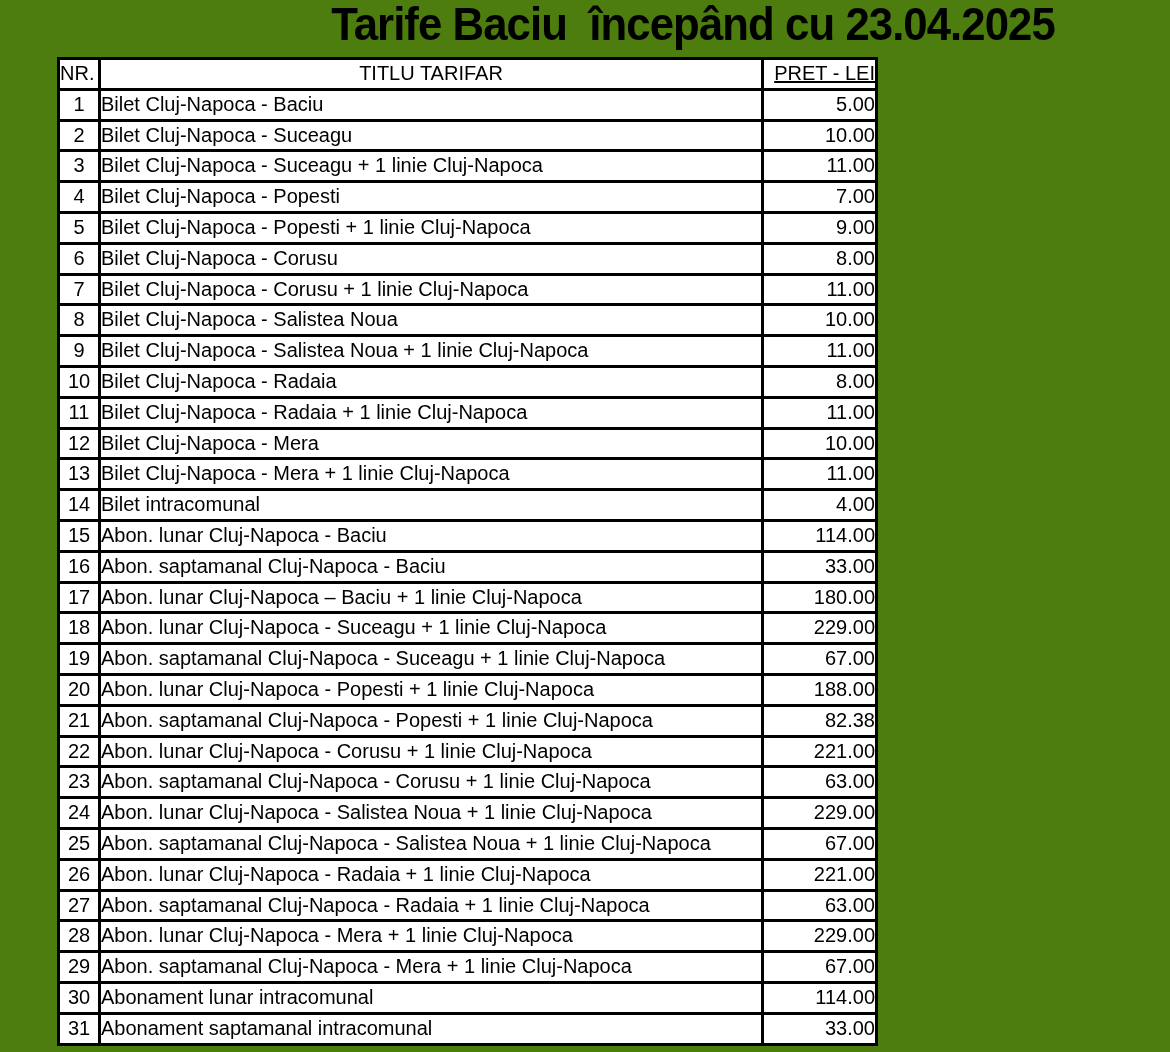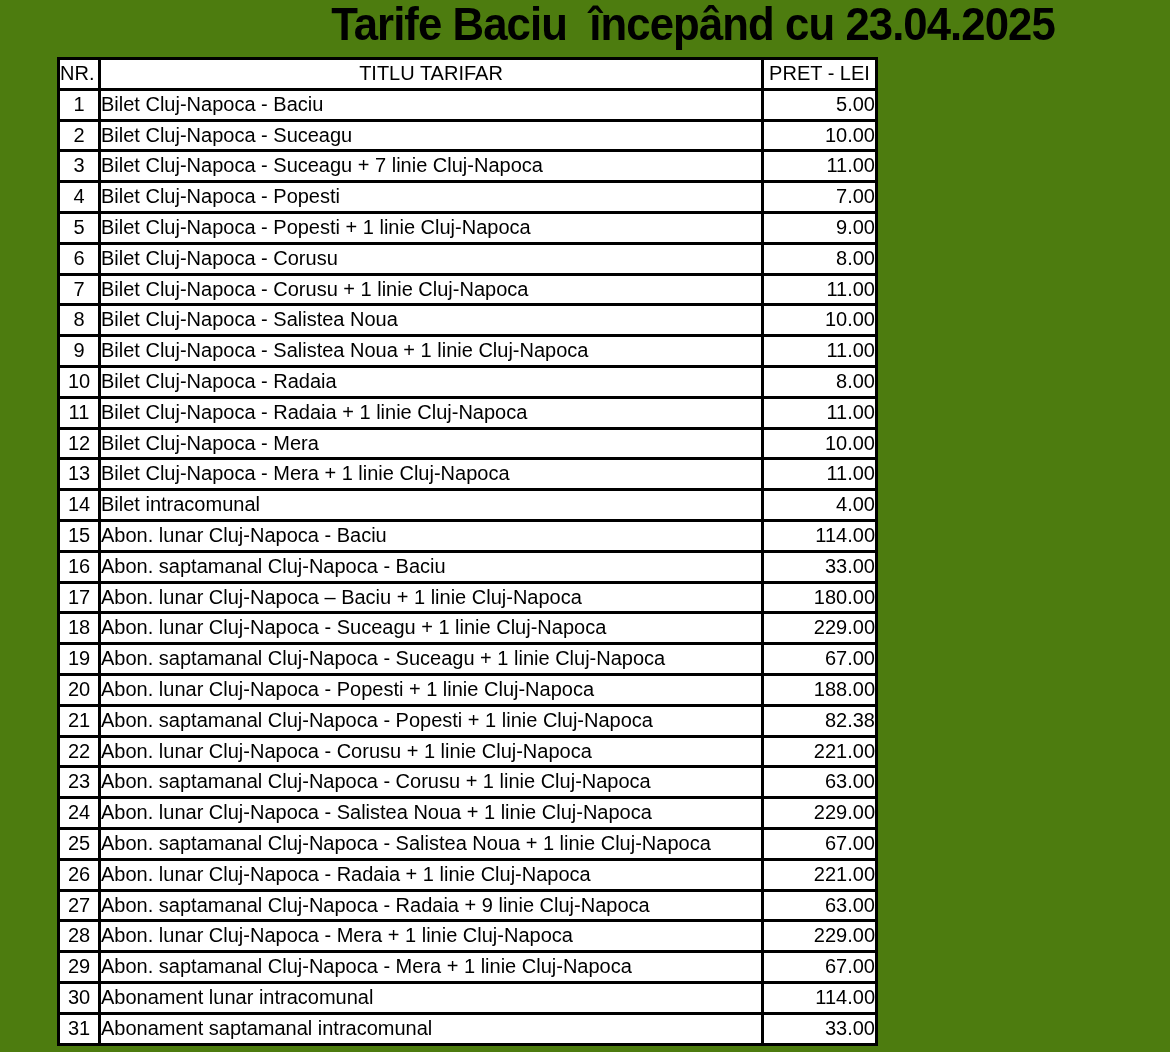--- a/index.html
+++ b/index.html
@@ -52,21 +52,21 @@
     font-weight: normal;
     line-height: 27.8px;
     height: 27.8px;
     padding: 0;
     overflow: hidden;
     white-space: nowrap;
     vertical-align: middle;
   }
   .th-nr    { text-align: left; padding-left: 2px; }
   .th-titlu { text-align: center; padding-left: 5px; }
-  .th-pret  { text-align: center; padding-left: 4px; }
+  .th-pret  { text-align: right; padding-left: 4px; text-decoration: underline; }
   .td-nr    { text-align: center; }
   .td-titlu { text-align: left;  padding-left: 5px; margin-top: 32px; }
   .td-pret  { text-align: right; padding-right: 5px; }
 </style>
 </head>
 <body>
 
 <div class="page">
 
   <div class="page-title">Tarife Baciu  începând cu 23.04.2025</div>
@@ -93,21 +93,21 @@
         </tr>
 
         <tr>
           <td class="td-nr">2</td>
           <td class="td-titlu">Bilet Cluj-Napoca - Suceagu</td>
           <td class="td-pret">10.00</td>
         </tr>
 
         <tr>
           <td class="td-nr">3</td>
-          <td class="td-titlu">Bilet Cluj-Napoca - Suceagu + 7 linie Cluj-Napoca</td>
+          <td class="td-titlu">Bilet Cluj-Napoca - Suceagu + 1 linie Cluj-Napoca</td>
           <td class="td-pret">11.00</td>
         </tr>
 
         <tr>
           <td class="td-nr">4</td>
           <td class="td-titlu">Bilet Cluj-Napoca - Popesti</td>
           <td class="td-pret">7.00</td>
         </tr>
 
         <tr>
@@ -237,21 +237,21 @@
         </tr>
 
         <tr>
           <td class="td-nr">26</td>
           <td class="td-titlu">Abon. lunar Cluj-Napoca - Radaia + 1 linie Cluj-Napoca</td>
           <td class="td-pret">221.00</td>
         </tr>
 
         <tr>
           <td class="td-nr">27</td>
-          <td class="td-titlu">Abon. saptamanal Cluj-Napoca - Radaia + 9 linie Cluj-Napoca</td>
+          <td class="td-titlu">Abon. saptamanal Cluj-Napoca - Radaia + 1 linie Cluj-Napoca</td>
           <td class="td-pret">63.00</td>
         </tr>
 
         <tr>
           <td class="td-nr">28</td>
           <td class="td-titlu">Abon. lunar Cluj-Napoca - Mera + 1 linie Cluj-Napoca</td>
           <td class="td-pret">229.00</td>
         </tr>
 
         <tr>

